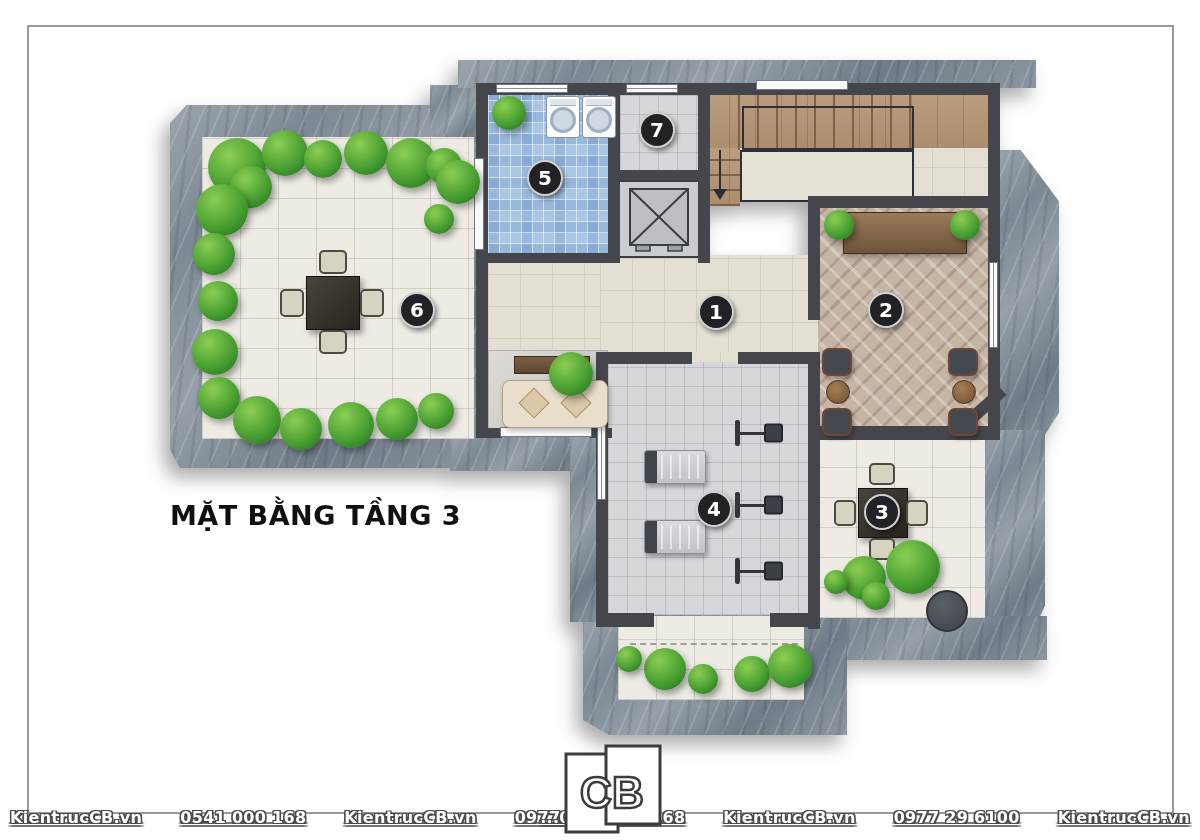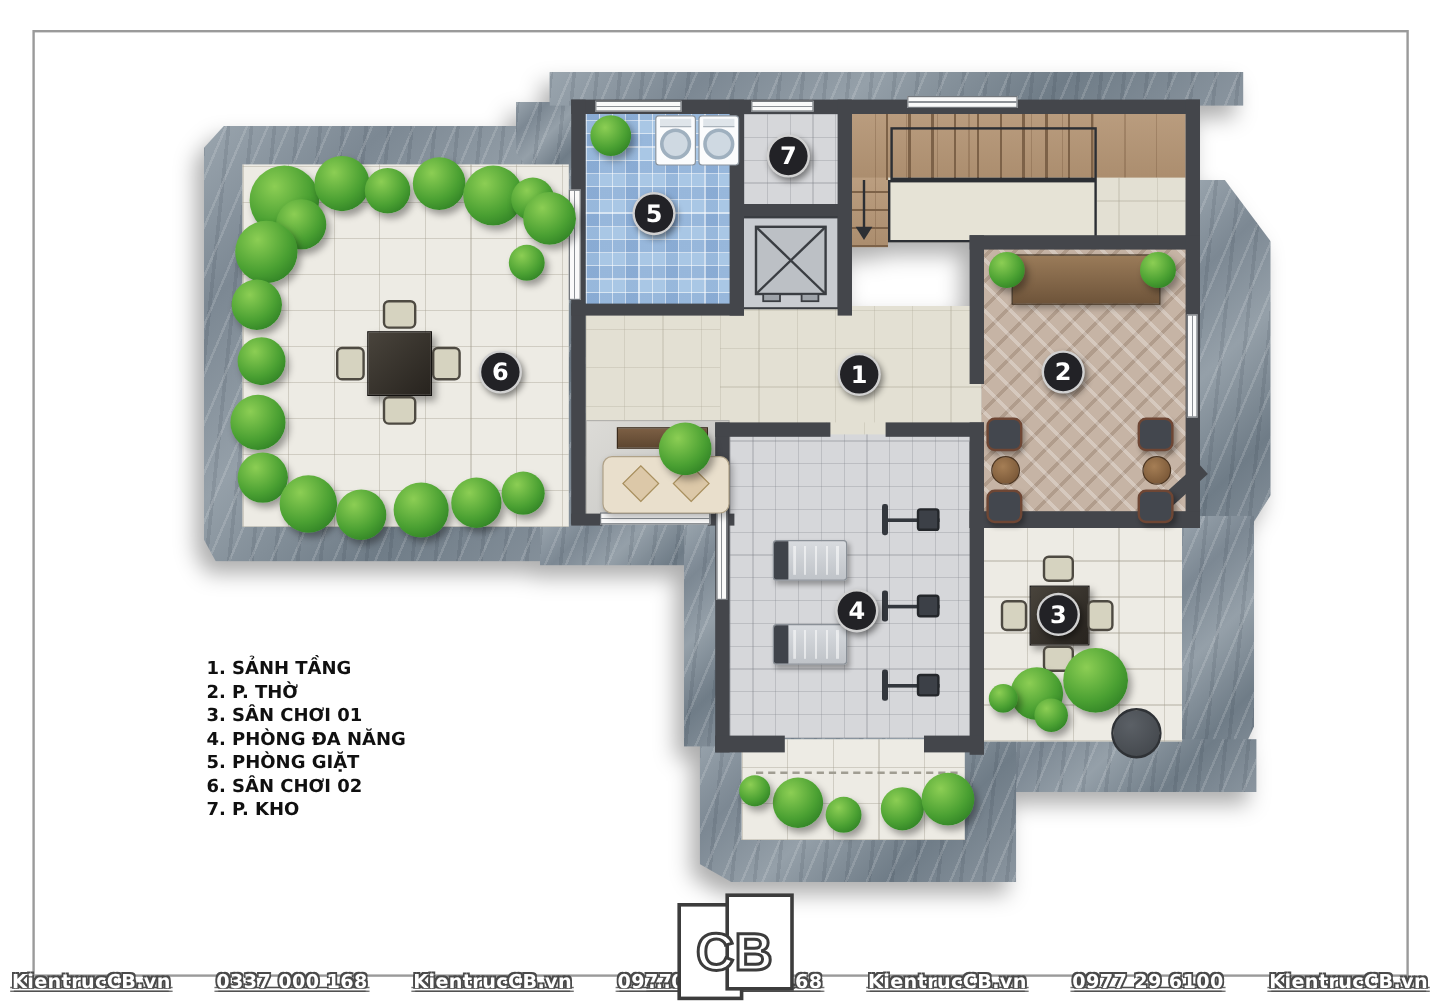--- a/index.html
+++ b/index.html
@@ -282,33 +282,25 @@
       </div>
     <div class="abs badge" style="left:399px;top:292px;">
       <span>6</span>
       </div>
     <div class="abs badge" style="left:639px;top:112px;">
       <span>7</span>
       </div>
 
   </div>
 
-  <div class="abs" style="left:172px;top:548px;">
-    <div class="legend-item">1. SẢNH TẦNG</div>
-    <div class="legend-item">2. P. THỜ</div>
-    <div class="legend-item">3. SÂN CHƠI 01</div>
-    <div class="legend-item">4. PHÒNG ĐA NĂNG</div>
-    <div class="legend-item">5. PHÒNG GIẶT</div>
-    <div class="legend-item">6. SÂN CHƠI 02</div>
-    <div class="legend-item">7. P. KHO</div>
-  </div>
+  <div class="abs legend-title" style="left:170px;top:500px;">MẶT BẰNG TẦNG 3</div>
 
   <div class="abs wm-row" style="left:10px;top:808px;">
     <span class="wm">KientrucCB.vn</span>
-    <span class="wm">0337 000 168</span>
+    <span class="wm">0541 000 168</span>
     <span class="wm">KientrucCB.vn</span>
     <span class="wm">0977 29 4656...</span>
   </div>
   <div class="abs wm-row" style="right:10px;top:808px;">
     <span class="wm">...0337 000 168</span>
     <span class="wm">KientrucCB.vn</span>
     <span class="wm">0977 29 6100</span>
     <span class="wm">KientrucCB.vn</span>
   </div>
 

